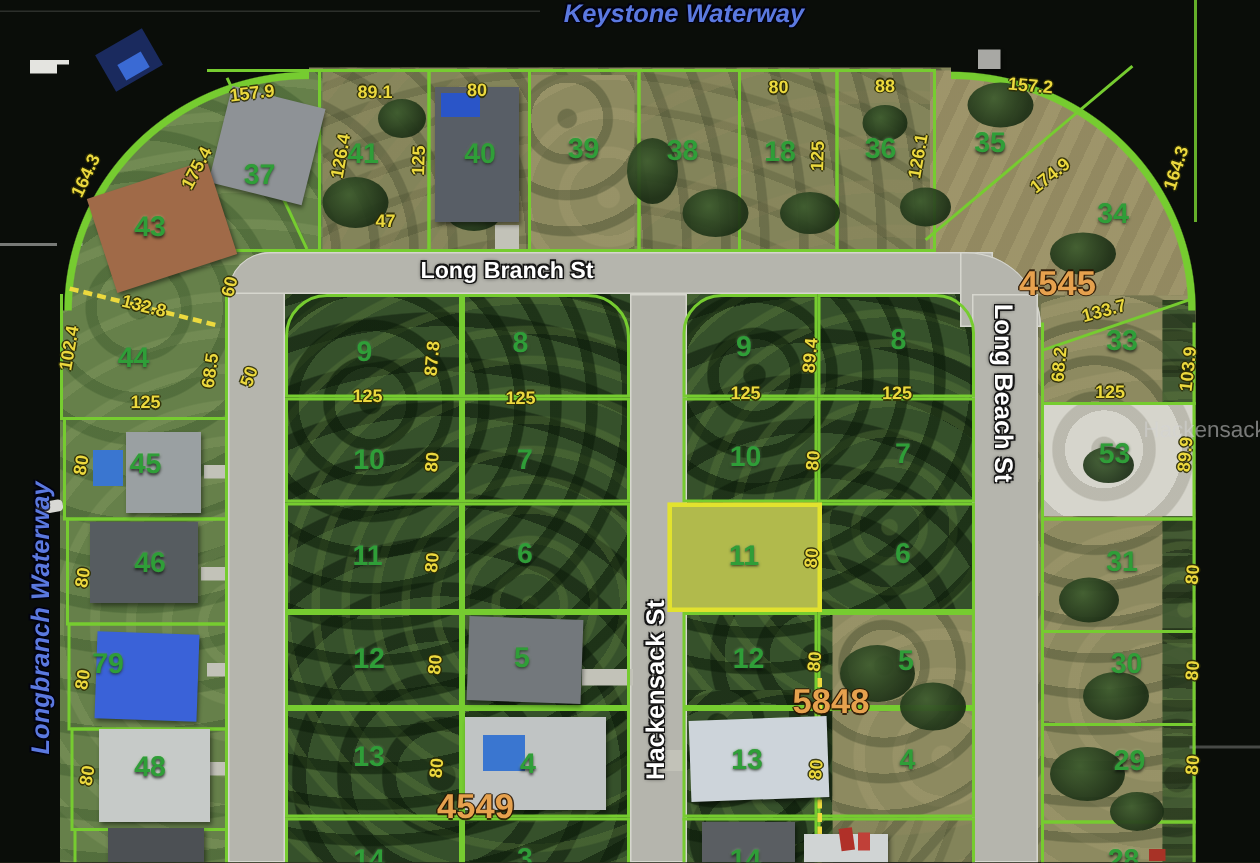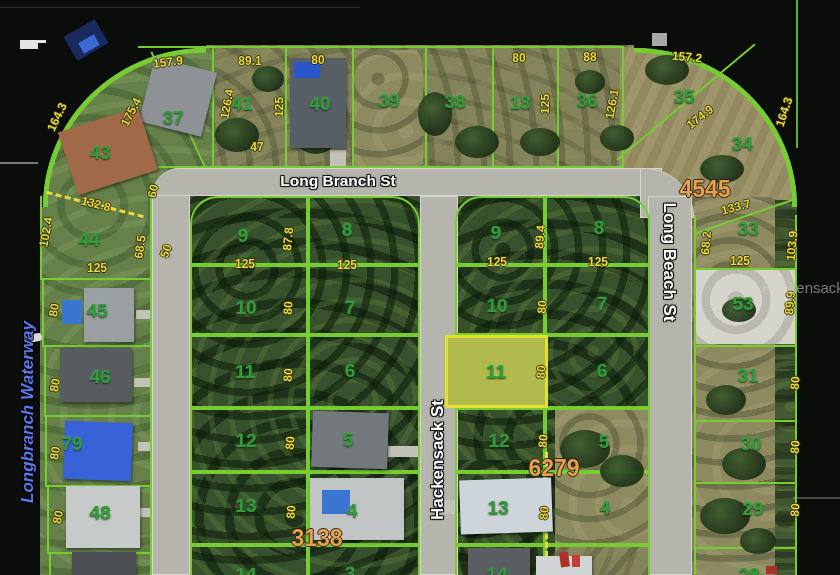--- a/index.html
+++ b/index.html
@@ -181,38 +181,39 @@
   <div class="abs roof" style="left:312px;top:412px;width:76px;height:56px;background:#73787c;transform:rotate(2deg);z-index:25;"></div>
   <div class="abs roof" style="left:310px;top:478px;width:94px;height:62px;background:#c0c4c4;z-index:25;"></div>
   <div class="abs" style="left:322px;top:490px;width:28px;height:24px;background:#3a76d0;z-index:26;"></div>
   <div class="abs roof" style="left:460px;top:479px;width:92px;height:54px;background:#cdd4da;transform:rotate(-2deg);z-index:25;"></div>
   <div class="abs roof" style="left:468px;top:548px;width:62px;height:27px;background:#5a5e62;z-index:25;"></div>
   <div class="abs roof" style="left:536px;top:556px;width:56px;height:19px;background:#d0d4d4;z-index:25;"></div>
   <div class="abs" style="left:560px;top:552px;width:9px;height:15px;background:#b03028;transform:rotate(-8deg);z-index:26;"></div>
   <div class="abs" style="left:572px;top:555px;width:8px;height:12px;background:#c04038;z-index:26;"></div>
   <div class="abs" style="left:766px;top:566px;width:11px;height:8px;background:#a83226;z-index:26;"></div>
 
+  <span class="lbl waterlbl" style="left:456px;top:9px;">Keystone Waterway</span>
   <span class="lbl waterlbl" style="left:27px;top:412px;transform:translate(-50%,-50%) rotate(-90deg);">Longbranch Waterway</span>
   <span class="lbl street" style="left:338px;top:181px;">Long Branch St</span>
   <span class="lbl street" style="left:437px;top:460px;font-size:17px;transform:translate(-50%,-50%) rotate(-90deg);">Hackensack St</span>
   <span class="lbl street" style="left:669px;top:262px;font-size:17px;transform:translate(-50%,-50%) rotate(90deg);">Long Beach St</span>
   <span class="lbl blocknum" style="left:705px;top:189px;">4545</span>
-  <span class="lbl blocknum" style="left:554px;top:468px;">6279</span>
-  <span class="lbl blocknum" style="left:317px;top:538px;">3138</span>
+  <span class="lbl blocknum" style="left:554px;top:468px;">5848</span>
+  <span class="lbl blocknum" style="left:317px;top:538px;">4549</span>
   <span class="lbl wm" style="left:803px;top:287px;">Hackensack</span>
 
   <div id="labels">
       <span class="lbl lotnum" style="left: 173px; top: 117px; transform: translate(-50%, -50%) rotate(0deg);">37</span>
       <span class="lbl lotnum" style="left: 242px; top: 103px; transform: translate(-50%, -50%) rotate(0deg);">41</span>
       <span class="lbl lotnum" style="left: 320px; top: 103px; transform: translate(-50%, -50%) rotate(0deg);">40</span>
       <span class="lbl lotnum" style="left: 389px; top: 100px; transform: translate(-50%, -50%) rotate(0deg);">39</span>
       <span class="lbl lotnum" style="left: 455px; top: 101px; transform: translate(-50%, -50%) rotate(0deg);">38</span>
       <span class="lbl lotnum" style="left: 520px; top: 102px; transform: translate(-50%, -50%) rotate(0deg);">18</span>
       <span class="lbl lotnum" style="left: 587px; top: 100px; transform: translate(-50%, -50%) rotate(0deg);">36</span>
-      <span class="lbl lotnum" style="left: 684px; top: 96px; transform: translate(-50%, -50%) rotate(0deg); text-align: center;">35</span>
+      <span class="lbl lotnum" style="left: 660px; top: 96px; transform: translate(-50%, -50%) rotate(0deg); text-align: center;">35</span>
       <span class="lbl lotnum" style="left: 742px; top: 143px; transform: translate(-50%, -50%) rotate(0deg);">34</span>
       <span class="lbl lotnum" style="left: 748px; top: 228px; transform: translate(-50%, -50%) rotate(0deg);">33</span>
       <span class="lbl lotnum" style="left: 743px; top: 303px; transform: translate(-50%, -50%) rotate(0deg);">53</span>
       <span class="lbl lotnum" style="left: 748px; top: 375px; transform: translate(-50%, -50%) rotate(0deg);">31</span>
       <span class="lbl lotnum" style="left: 751px; top: 443px; transform: translate(-50%, -50%) rotate(0deg);">30</span>
       <span class="lbl lotnum" style="left: 753px; top: 508px; transform: translate(-50%, -50%) rotate(0deg);">29</span>
       <span class="lbl lotnum" style="left: 749px; top: 574px; transform: translate(-50%, -50%) rotate(0deg);">28</span>
       <span class="lbl lotnum" style="left: 100px; top: 152px; transform: translate(-50%, -50%) rotate(0deg);">43</span>
       <span class="lbl lotnum" style="left: 89px; top: 239px; transform: translate(-50%, -50%) rotate(0deg);">44</span>
       <span class="lbl lotnum" style="left: 97px; top: 310px; transform: translate(-50%, -50%) rotate(0deg);">45</span>

